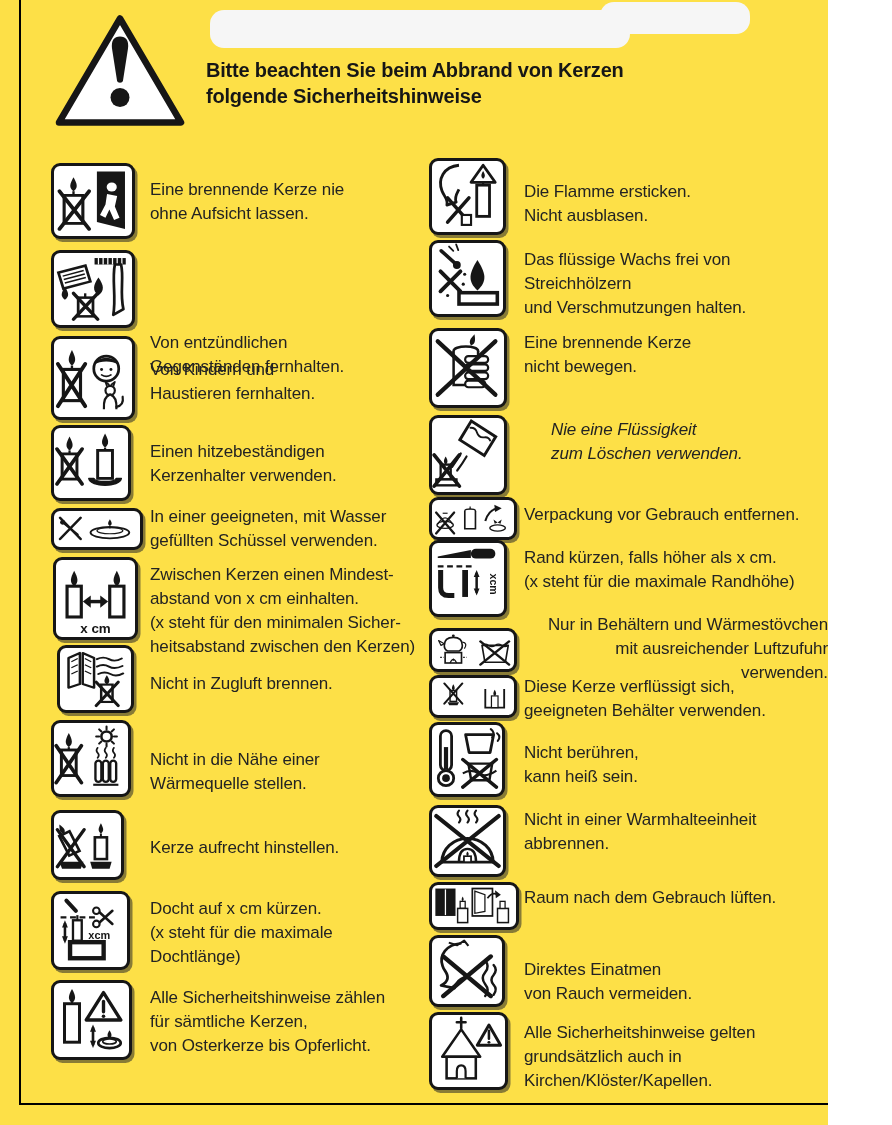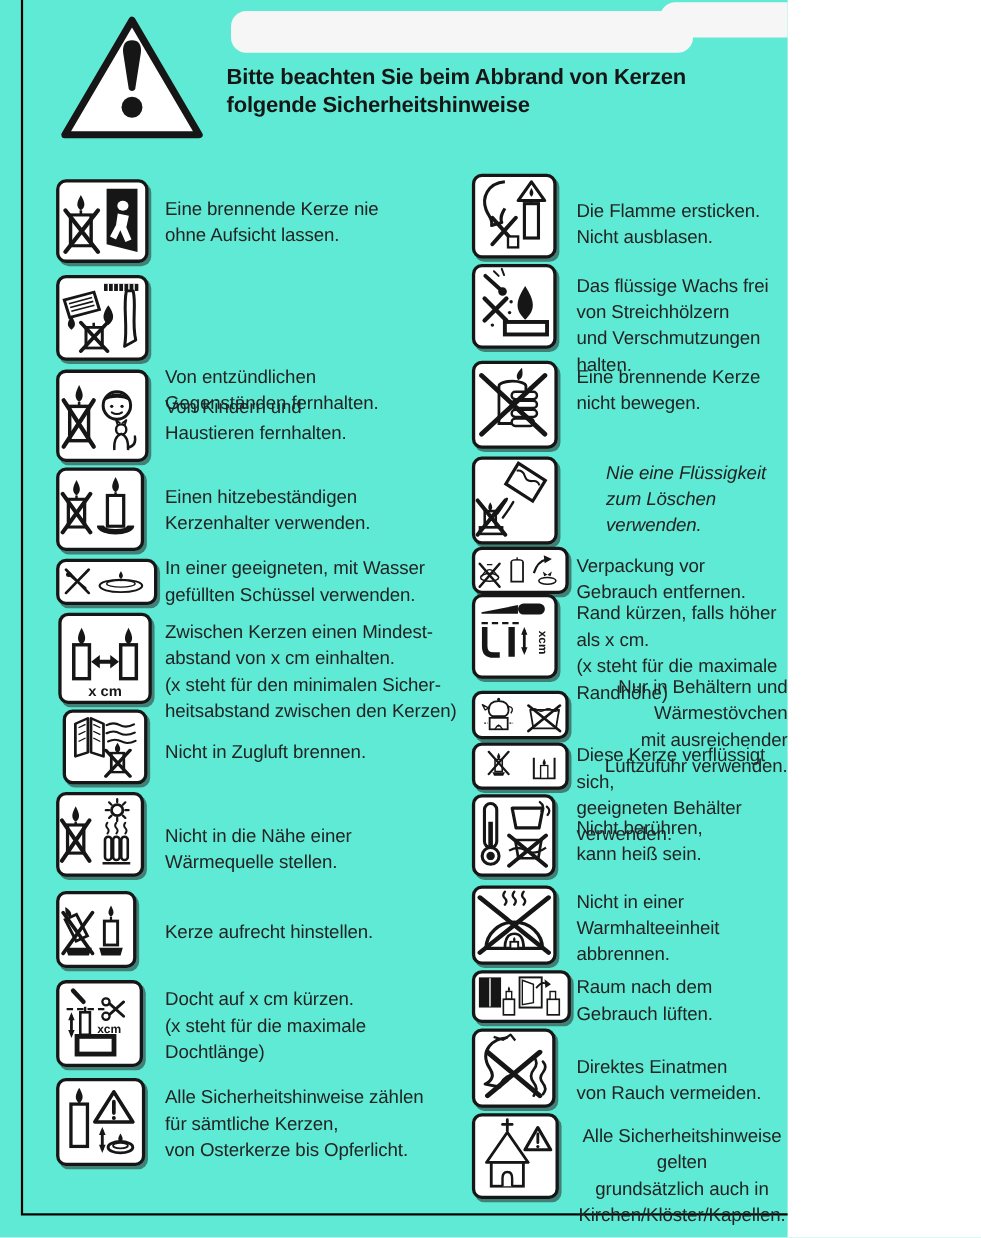--- a/index.html
+++ b/index.html
@@ -1,16 +1,16 @@
 <!DOCTYPE html>
 <html><head>
 <meta charset="utf-8">
 <style>
   html,body{margin:0;padding:0;background:#fff;}
-  .page{position:relative;width:716px;height:1125px;background:#5eead4;overflow:hidden;
+  .page{position:relative;width:828px;height:1125px;background:#fde047;overflow:hidden;
         font-family:"Liberation Sans",sans-serif;color:#1f1f1f;}
   .frame{position:absolute;left:19px;top:-12px;width:856px;height:1117px;
          border:2px solid #000;box-sizing:border-box;}
   .smudge{position:absolute;background:#f6f6f6;border-radius:14px;}
   .title{position:absolute;left:206px;top:57px;font-size:20px;line-height:26px;
          font-weight:700;color:#161616;white-space:pre-line;letter-spacing:-0.2px;}
   .pict{position:absolute;background:#fff;border:3px solid #161616;border-radius:9px;
         box-sizing:border-box;box-shadow:2.5px 3px 0 rgba(40,40,40,.55);}
   .pict svg{display:block;width:100%;height:100%;}
   .txt{position:absolute;font-size:17px;line-height:24px;white-space:pre-line;
@@ -414,16 +414,16 @@
 mit ausreichender Luftzufuhr verwenden.</div>
   <div class="txt" style="left:524px;top:675px;">Diese Kerze verflüssigt sich,
 geeigneten Behälter verwenden.</div>
   <div class="txt" style="left:524px;top:741px;">Nicht berühren,
 kann heiß sein.</div>
   <div class="txt" style="left:524px;top:808px;">Nicht in einer Warmhalteeinheit
 abbrennen.</div>
   <div class="txt" style="left:524px;top:886px;">Raum nach dem Gebrauch lüften.</div>
   <div class="txt" style="left:524px;top:958px;">Direktes Einatmen
 von Rauch vermeiden.</div>
-  <div class="txt" style="left:524px;top:1021px;text-align:center;">Alle Sicherheitshinweise gelten
+  <div class="txt" style="left:524px;top:1021px;">Alle Sicherheitshinweise gelten
 grundsätzlich auch in
 Kirchen/Klöster/Kapellen.</div>
 </div>
 
 </body></html>

